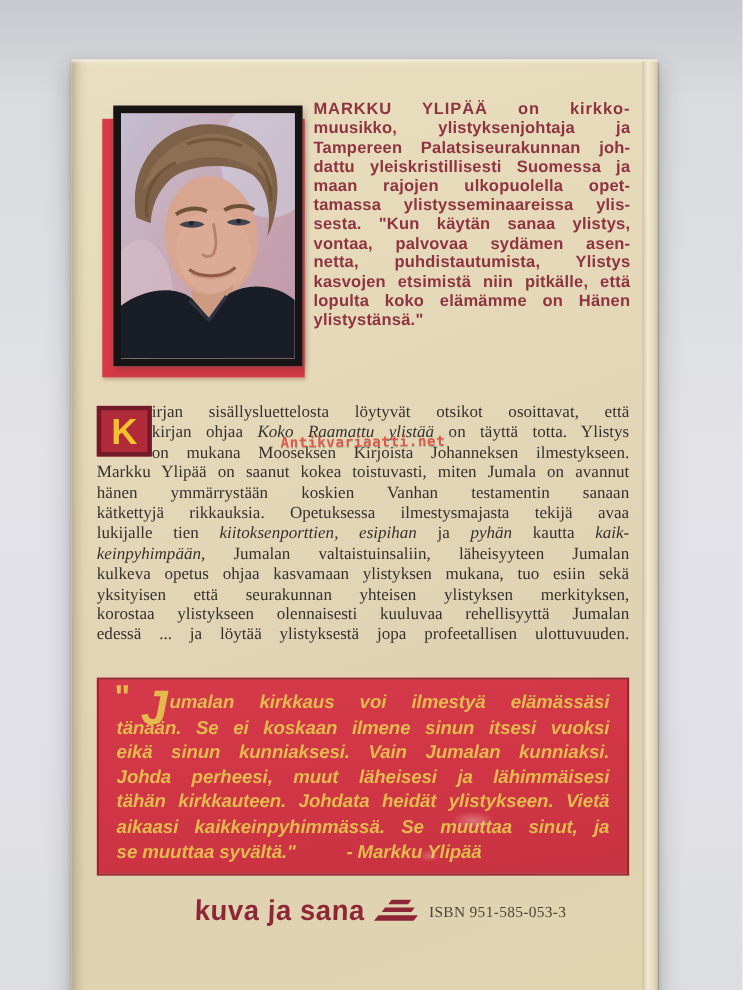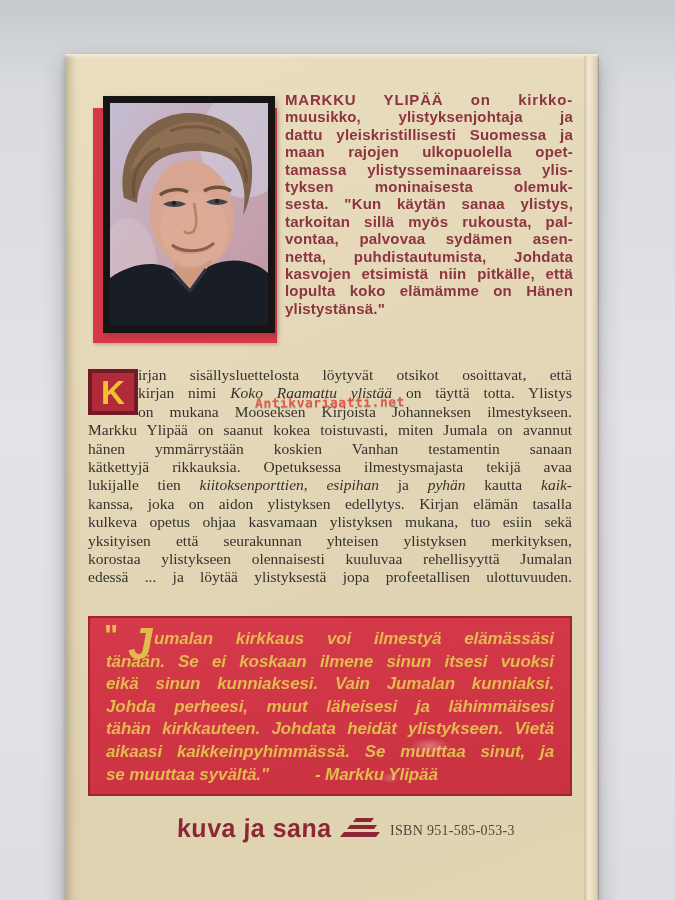--- a/index.html
+++ b/index.html
@@ -167,44 +167,43 @@
         <path d="M64,160 L66,185 L100,185 L102,155 C92,166 74,168 64,160 Z" fill="#cf9a82"></path>
 
         <path d="M0,223 L0,175 C20,160 48,156 64,168 L80,186 L98,164 C120,152 145,158 158,170 L158,223 Z" fill="#191d26"></path>
         <path d="M62,170 L80,188 L96,166" stroke="#2c3342" stroke-width="3" fill="none"></path>
       </svg>
     </div>
 
     <div class="author-intro">
         <div class="iline">MARKKU YLIPÄÄ on kirkko-</div>
         <div class="iline">muusikko, ylistyksenjohtaja ja</div>
+        <div class="iline">Tampereen Palatsiseurakunnan joh-</div>
         <div class="iline">dattu yleiskristillisesti Suomessa ja</div>
         <div class="iline">maan rajojen ulkopuolella opet-</div>
         <div class="iline">tamassa ylistysseminaareissa ylis-</div>
-        <div class="iline">tyksen moninaisesta olemuk-</div>
         <div class="iline">sesta. "Kun käytän sanaa ylistys,</div>
-        <div class="iline">tarkoitan sillä myös rukousta, pal-</div>
         <div class="iline">vontaa, palvovaa sydämen asen-</div>
-        <div class="iline">netta, puhdistautumista, Johdata</div>
+        <div class="iline">netta, puhdistautumista, Ylistys</div>
         <div class="iline">kasvojen etsimistä niin pitkälle, että</div>
         <div class="iline">lopulta koko elämämme on Hänen</div>
         <div class="iline">ylistystänsä."</div>
       </div>
 
     <div class="description">
       <div class="dropcap-k">K</div>
       <div>
           <div class="dline"><span>irjan sisällysluettelosta löytyvät otsikot osoittavat, että</span></div>
-          <div class="dline"><span>kirjan nimi </span><em>Koko Raamattu ylistää</em><span> on täyttä totta. Ylistys</span></div>
+          <div class="dline"><span>kirjan ohjaa </span><em>Koko Raamattu ylistää</em><span> on täyttä totta. Ylistys</span></div>
           <div class="dline"><span>on mukana Mooseksen Kirjoista Johanneksen ilmestykseen.</span></div>
           <div class="dline"><span>Markku Ylipää on saanut kokea toistuvasti, miten Jumala on avannut</span></div>
           <div class="dline"><span>hänen ymmärrystään koskien Vanhan testamentin sanaan</span></div>
           <div class="dline"><span>kätkettyjä rikkauksia. Opetuksessa ilmestysmajasta tekijä avaa</span></div>
           <div class="dline"><span>lukijalle tien </span><em>kiitoksenporttien, esipihan</em><span> ja </span><em>pyhän</em><span> kautta </span><em>kaik-</em></div>
-          <div class="dline"><span>kanssa, joka on aidon ylistyksen edellytys. Kirjan elämän tasalla</span></div>
+          <div class="dline"><em>keinpyhimpään,</em><span> Jumalan valtaistuinsaliin, läheisyyteen Jumalan</span></div>
           <div class="dline"><span>kulkeva opetus ohjaa kasvamaan ylistyksen mukana, tuo esiin sekä</span></div>
           <div class="dline"><span>yksityisen että seurakunnan yhteisen ylistyksen merkityksen,</span></div>
           <div class="dline"><span>korostaa ylistykseen olennaisesti kuuluvaa rehellisyyttä Jumalan</span></div>
           <div class="dline"><span>edessä ... ja löytää ylistyksestä jopa profeetallisen ulottuvuuden.</span></div>
         </div>
     </div>
 
     <div class="quote-box">
       <div class="quote-text">
         <span class="quote-open">"</span>

